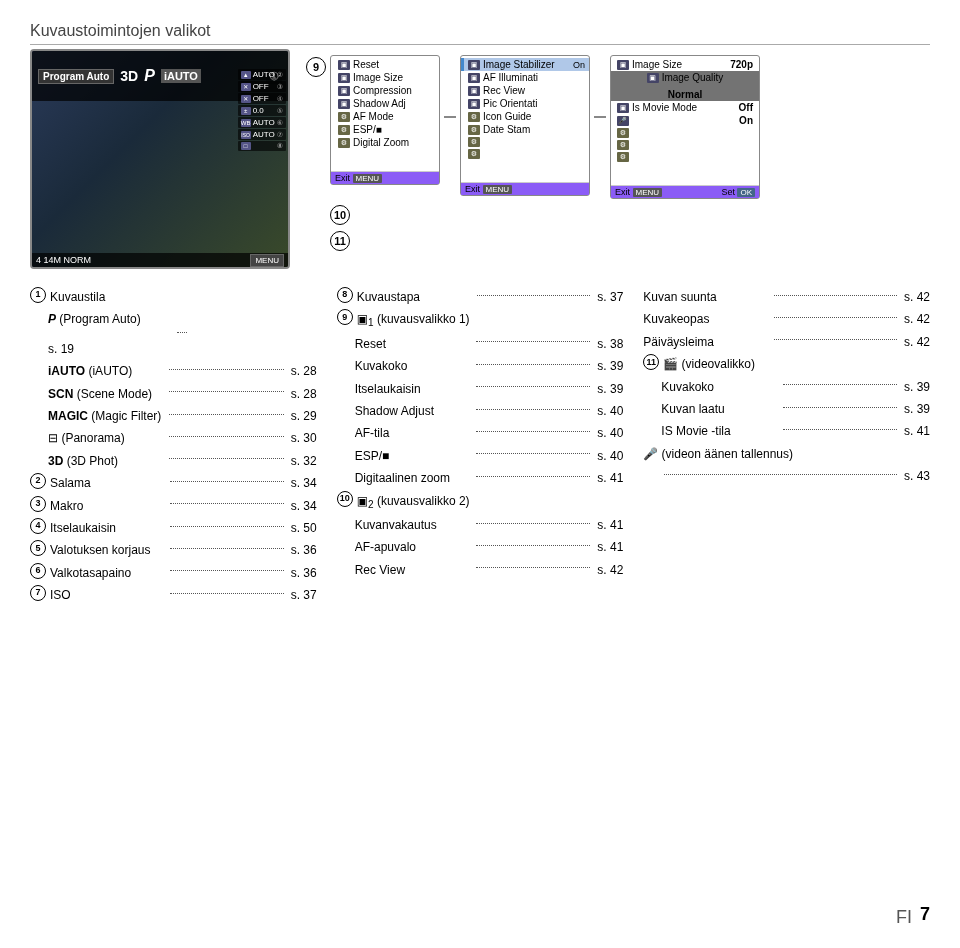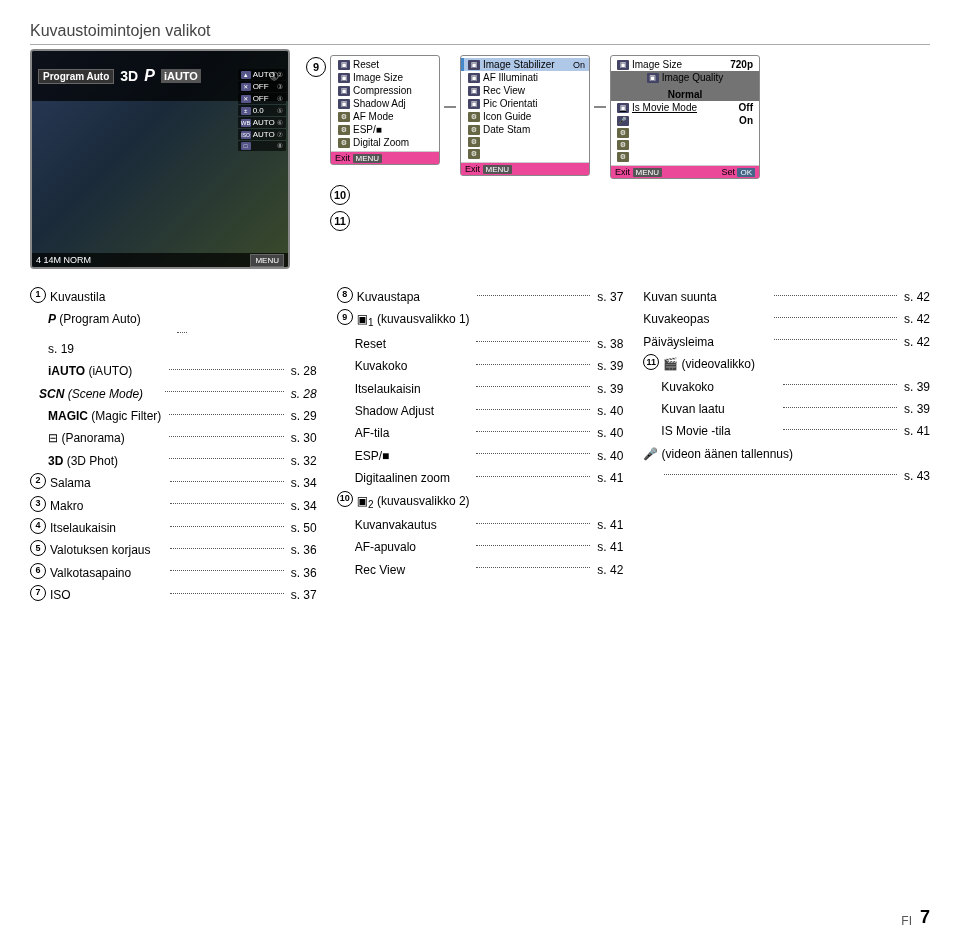--- a/index.html
+++ b/index.html
@@ -130,21 +130,22 @@
     }
     .menu-item-icon.cam { background: #446; color: #fff; font-size: 7px; }
     .menu-item-icon.set { background: #664; color: #fff; font-size: 7px; }
 
     .menu-footer {
       display: flex;
       justify-content: space-between;
       padding: 1px 4px;
       font-size: 9px;
       border-top: 1px solid #ccc;
-      background: #ec4899;
+      background: #8b5cf6;
+      margin-top: 20px;
     }
     .exit-btn {
       background: #555;
       color: #fff;
       font-size: 8px;
       padding: 0px 3px;
       border-radius: 1px;
     }
     .set-btn {
       background: #446688;
@@ -449,21 +450,21 @@
             <span class="menu-val">720p</span>
           </div>
           <div class="menu-item-row selected">
             <div style="display:flex;align-items:center;gap:3px;">
               <div class="menu-item-icon cam">▣</div>
               <span>Image Quality</span>
             </div>
             <span class="menu-val">Normal</span>
           </div>
           <div class="menu-item-row">
-            <div style="display:flex;align-items:center;gap:3px;text-decoration:underline;">
+            <div style="display:flex;align-items:center;gap:3px;">
               <div class="menu-item-icon cam">▣</div>
               <span>Is Movie Mode</span>
             </div>
             <span class="menu-val">Off</span>
           </div>
           <div class="menu-item-row">
             <div style="display:flex;align-items:center;gap:3px;">
               <div class="menu-item-icon cam">🎤</div>
               <span></span>
             </div>
@@ -514,21 +515,21 @@
     <div class="content-item" style="margin-left:18px;flex-direction:column;">
       <span class="content-label"><span class="italic">P</span> (Program Auto)</span>
       <span class="dots"></span>
       <span class="content-page">s. 19</span>
     </div>
     <div class="content-item" style="margin-left:18px;">
       <span class="content-label"><span class="bold">iAUTO</span> (iAUTO)</span>
       <span class="dots"></span>
       <span class="content-page">s. 28</span>
     </div>
-    <div class="content-item" style="margin-left:9px;font-style:italic;">
+    <div class="content-item" style="margin-left:18px;">
       <span class="content-label"><span class="bold">SCN</span> (Scene Mode)</span>
       <span class="dots"></span>
       <span class="content-page">s. 28</span>
     </div>
     <div class="content-item" style="margin-left:18px;">
       <span class="content-label"><span class="bold">MAGIC</span> (Magic Filter)</span>
       <span class="dots"></span>
       <span class="content-page">s. 29</span>
     </div>
     <div class="content-item" style="margin-left:18px;">
@@ -689,15 +690,15 @@
       <span class="content-label">🎤 (videon äänen tallennus)</span>
     </div>
     <div class="content-item sub-indent">
       <span class="dots"></span>
       <span class="content-page">s. 43</span>
     </div>
   </div>
 </div>
 
 <div style="position:fixed;bottom:20px;right:30px;display:flex;align-items:center;gap:8px;">
-  <span style="font-size:12px;color:#555;margin-top:7px;">FI</span>
+  <span style="font-size:18px;color:#555;margin-top:7px;">FI</span>
   <span style="font-size:18px;font-weight:bold;">7</span>
 </div>
 
 </body></html>

